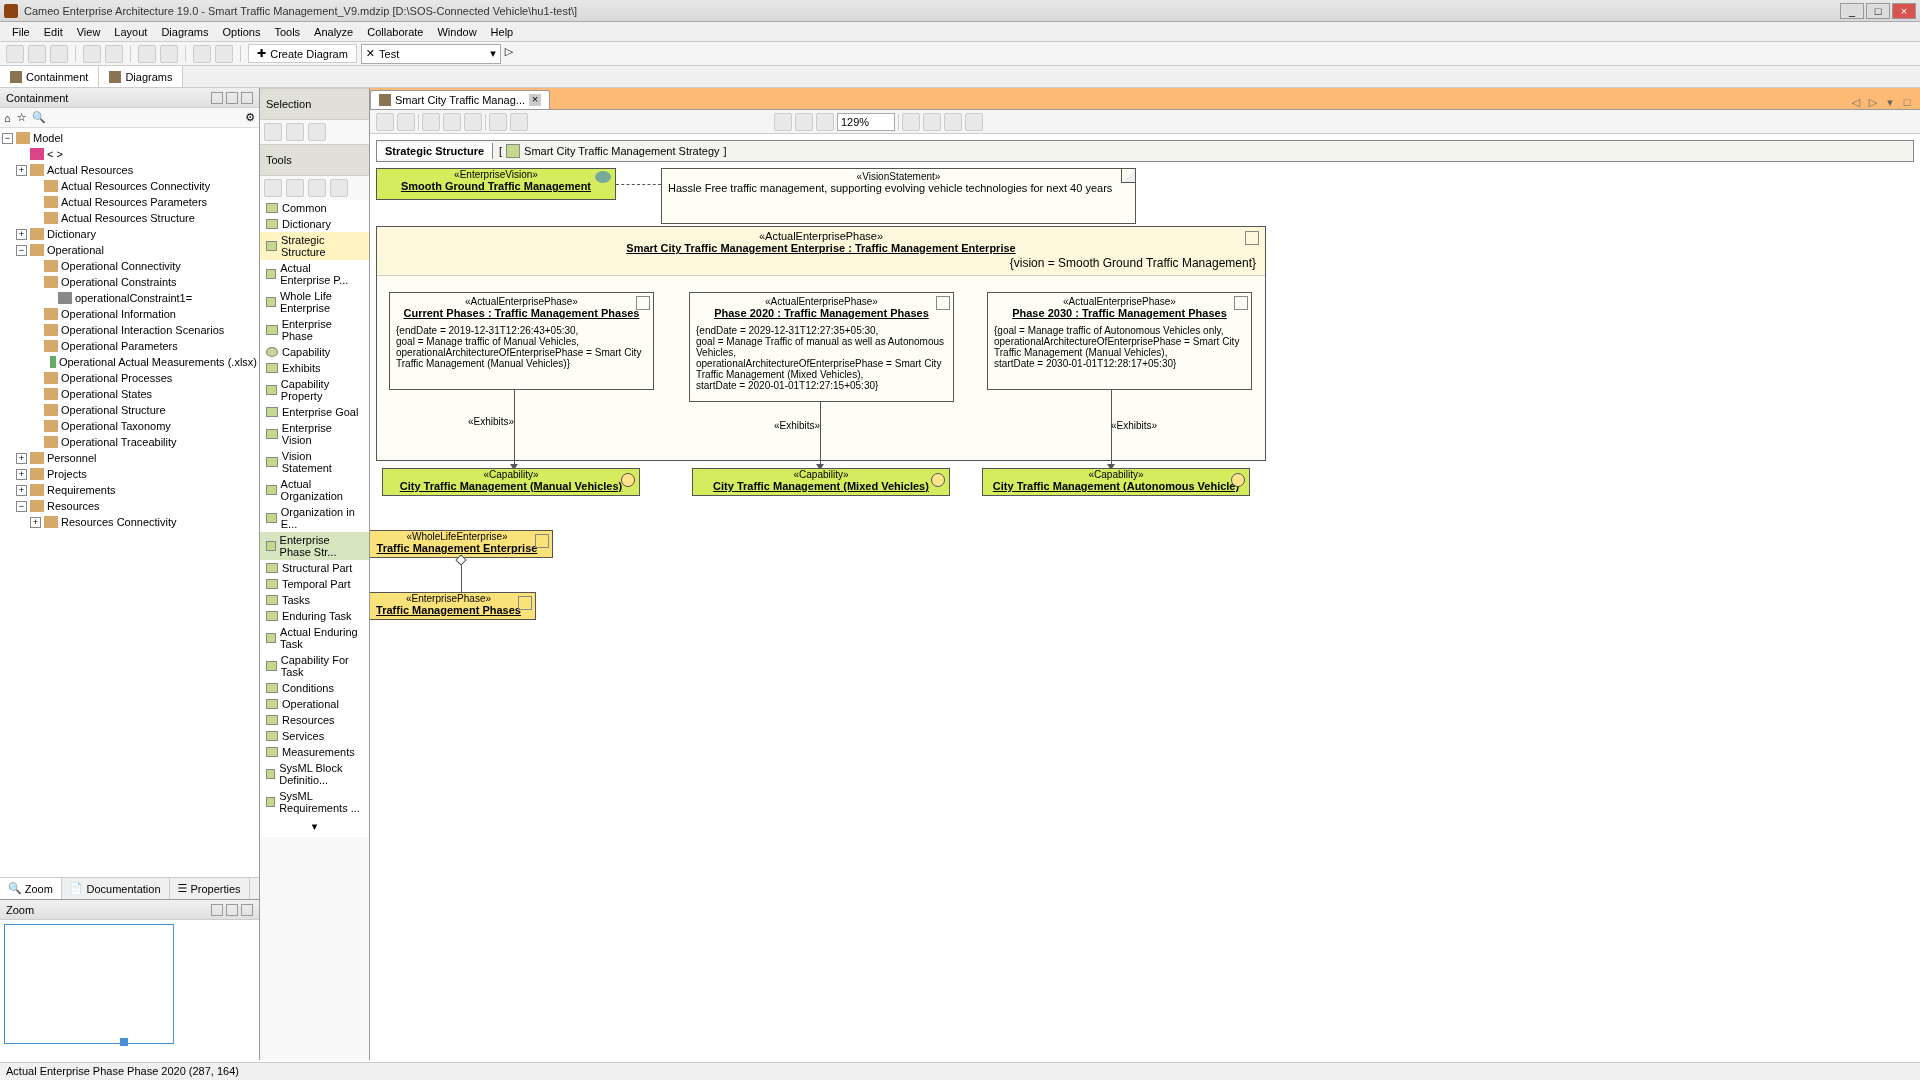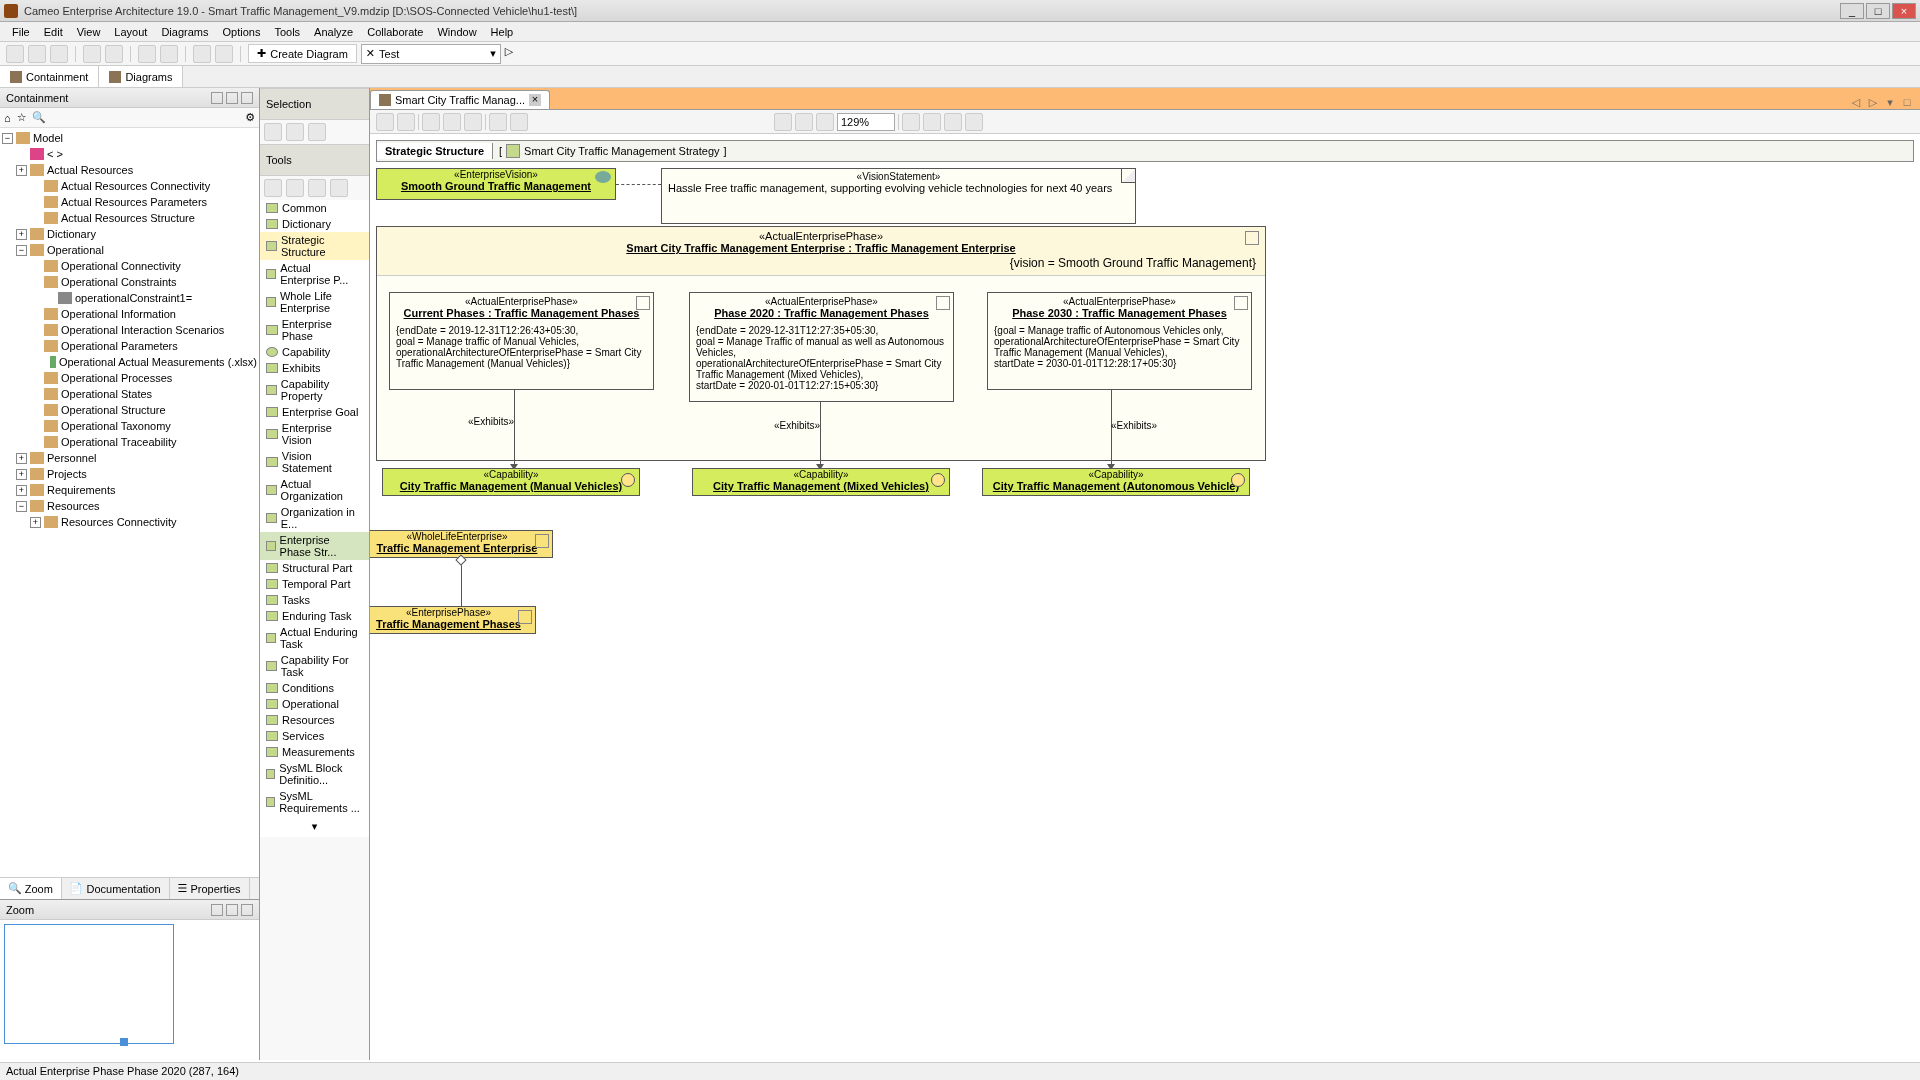--- a/index.html
+++ b/index.html
@@ -108,21 +108,21 @@
 .cap-box { position: absolute; width: 258px; height: 28px; background: #d5ec5e; border: 1px solid #555; text-align: center; }
 .cap-box .stereo { font-size: 10px; }
 .cap-box .name { font-weight: bold; text-decoration: underline; }
 .cap-box .cicon { position: absolute; right: 4px; top: 4px; width: 14px; height: 14px; border-radius: 50%; border: 1px solid #555; background: #ffe48a; }
 
 .wle-box { position: absolute; left: -15px; top: 362px; width: 192px; height: 28px; background: #fae27a; border: 1px solid #555; text-align: center; }
 .wle-box .stereo { font-size: 10px; }
 .wle-box .name { font-weight: bold; text-decoration: underline; }
 .wle-box .wicon { position: absolute; right: 3px; top: 3px; width: 14px; height: 14px; border: 1px solid #888; }
 
-.ep-box { position: absolute; left: -15px; top: 438px; width: 175px; height: 28px; background: #fae27a; border: 1px solid #555; text-align: center; }
+.ep-box { position: absolute; left: -15px; top: 424px; width: 175px; height: 28px; background: #fae27a; border: 1px solid #555; text-align: center; }
 .ep-box .stereo { font-size: 10px; }
 .ep-box .name { font-weight: bold; text-decoration: underline; }
 .ep-box .wicon { position: absolute; right: 3px; top: 3px; width: 14px; height: 14px; border: 1px solid #888; }
 
 .statusbar { position: fixed; left: 0; right: 0; bottom: 0; height: 18px; background: #f0f0f0; border-top: 1px solid #ccc; padding: 2px 6px; }
 </style>
 </head>
 <body>
 
 <div class="titlebar">

